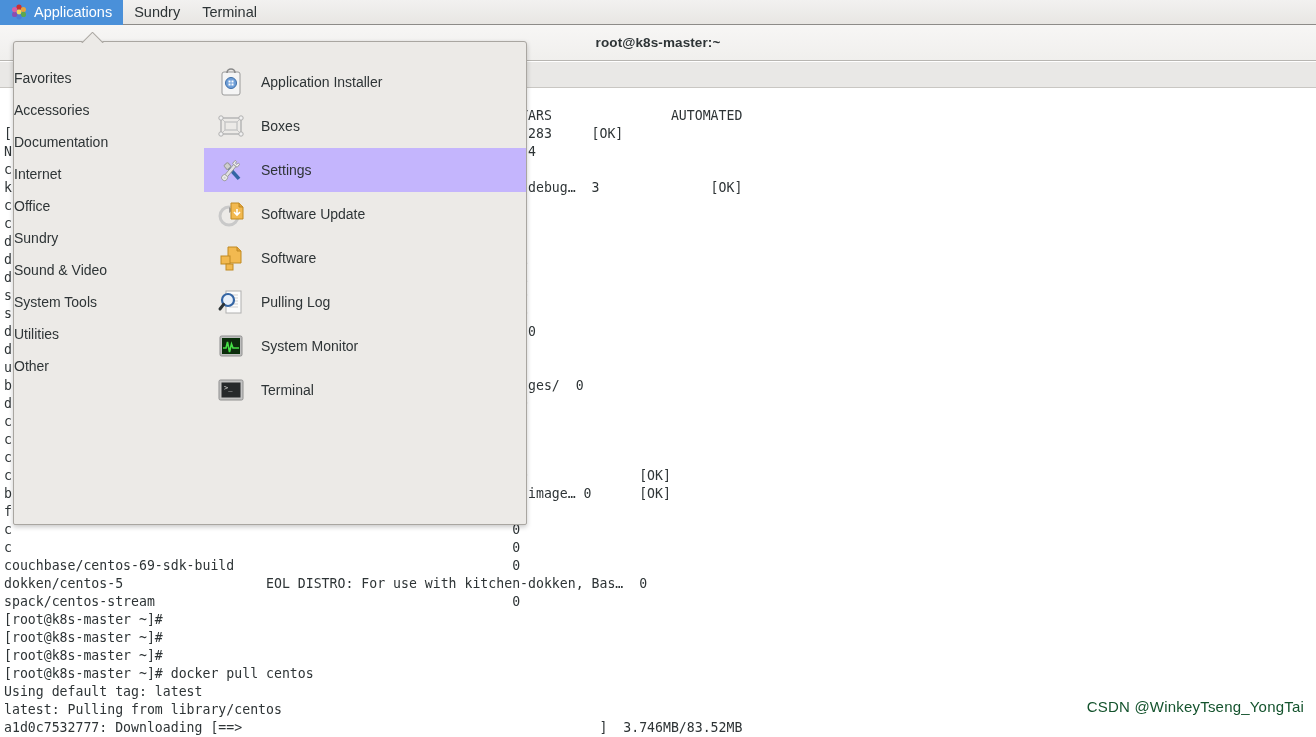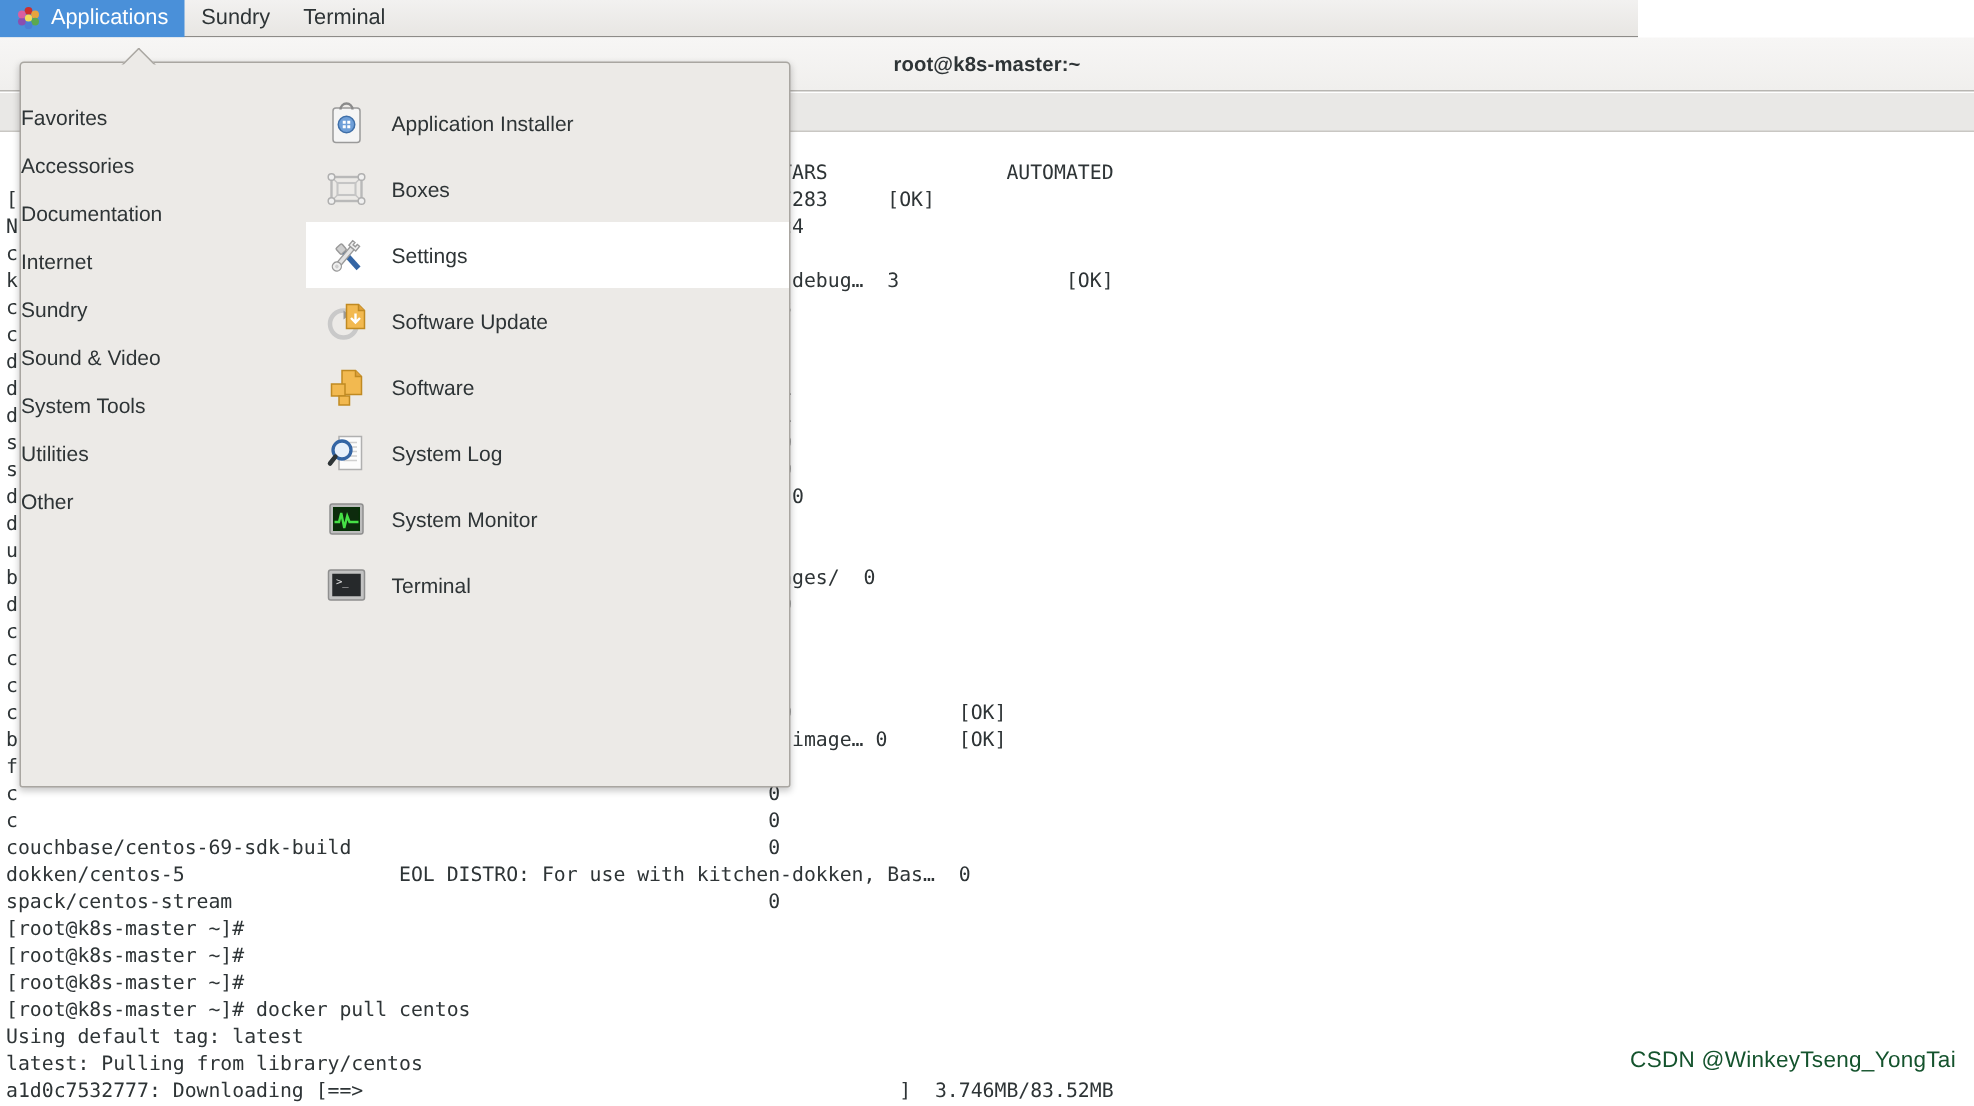--- a/index.html
+++ b/index.html
@@ -6,21 +6,21 @@
   html, body {
     width: 1316px; height: 737px;
     overflow: hidden;
     background: #ffffff;
     font-family: "Liberation Sans", sans-serif;
   }
   #root { position: relative; width: 1316px; height: 737px; background:#ffffff; }
 
   
   .panel {
-    position: absolute; left:0; top:0; width:1092px; height:25px;
+    position: absolute; left:0; top:0; width:1316px; height:25px;
     background: linear-gradient(to bottom,#f2f1f0 0%,#e8e6e3 100%);
     border-bottom: 1px solid #8d8b88;
     display:flex; align-items:center;
     font-size: 14.5px; color:#2e3436;
   }
   .panel-item {
     height:25px; display:flex; align-items:center; gap:7px;
     padding:0 11px; white-space:nowrap;
   }
   .panel-item.active { background:#4a90d9; color:#ffffff; }
@@ -83,21 +83,21 @@
     height:32px; display:flex; align-items:center;
     font-size:14px; color:#2e3436;
   }
   .menu-apps {
     flex:1; padding-top:18px;
   }
   .app-item {
     height:44px; display:flex; align-items:center; gap:14px;
     padding-left:11px; font-size:14px; color:#2e3436;
   }
-  .app-item.sel { background:#ffffff; }
+  .app-item.sel { background:#c4b5fd; }
   .app-icon { width:32px; height:32px; flex:0 0 32px; position:relative;}
 
   
   .watermark {
     position:absolute; right:12px; bottom:22px;
     font-size:15px; color:#14532d;
     font-family:"Liberation Sans",sans-serif;
     letter-spacing:0.2px;
     z-index:60;
   }
@@ -151,20 +151,23 @@
           <div class="cat-item">
             <span>Accessories</span>
           </div>
           <div class="cat-item">
             <span>Documentation</span>
           </div>
           <div class="cat-item">
             <span>Internet</span>
           </div>
           <div class="cat-item">
+            <span>Office</span>
+          </div>
+          <div class="cat-item">
             <span>Sundry</span>
           </div>
           <div class="cat-item">
             <span>Sound &amp; Video</span>
           </div>
           <div class="cat-item">
             <span>System Tools</span>
           </div>
           <div class="cat-item">
             <span>Utilities</span>
@@ -241,21 +244,21 @@
         <g stroke="#cfcfcf">
                   <line x1="14" y1="9" x2="23" y2="9"></line>
                   <line x1="14" y1="12" x2="23" y2="12"></line>
         <line x1="14" y1="15" x2="23" y2="15"></line>
                   <line x1="14" y1="18" x2="23" y2="18"></line>
                   <line x1="14" y1="21" x2="23" y2="21"></line>
                 </g>
         <circle cx="13" cy="14" r="6" fill="#e8f0fa" stroke="#3465a4" stroke-width="2.2"></circle>
         <line x1="8.6" y1="18.4" x2="5" y2="23" stroke="#2e3436" stroke-width="3" stroke-linecap="round"></line>
               </svg></span>
-            <span>System Log</span>
+            <span>Pulling Log</span>
           </div>
           <div class="app-item">
             <span class="app-icon"><svg width="32" height="32" viewBox="0 0 32 32">
                 <rect x="5" y="6" width="22" height="20" rx="1.5" fill="#bdbdbd" stroke="#8f8f8f"></rect>
         <rect x="7.5" y="8.5" width="17" height="15" fill="#0d2b0d" stroke="#063006"></rect>
         <polyline points="8,18 11,18 12.5,12 14.5,22 16.5,14 18,18 24,18" fill="none" stroke="#46e046" stroke-width="1.6"></polyline>
               </svg></span>
             <span>System Monitor</span>
           </div>
           <div class="app-item">

